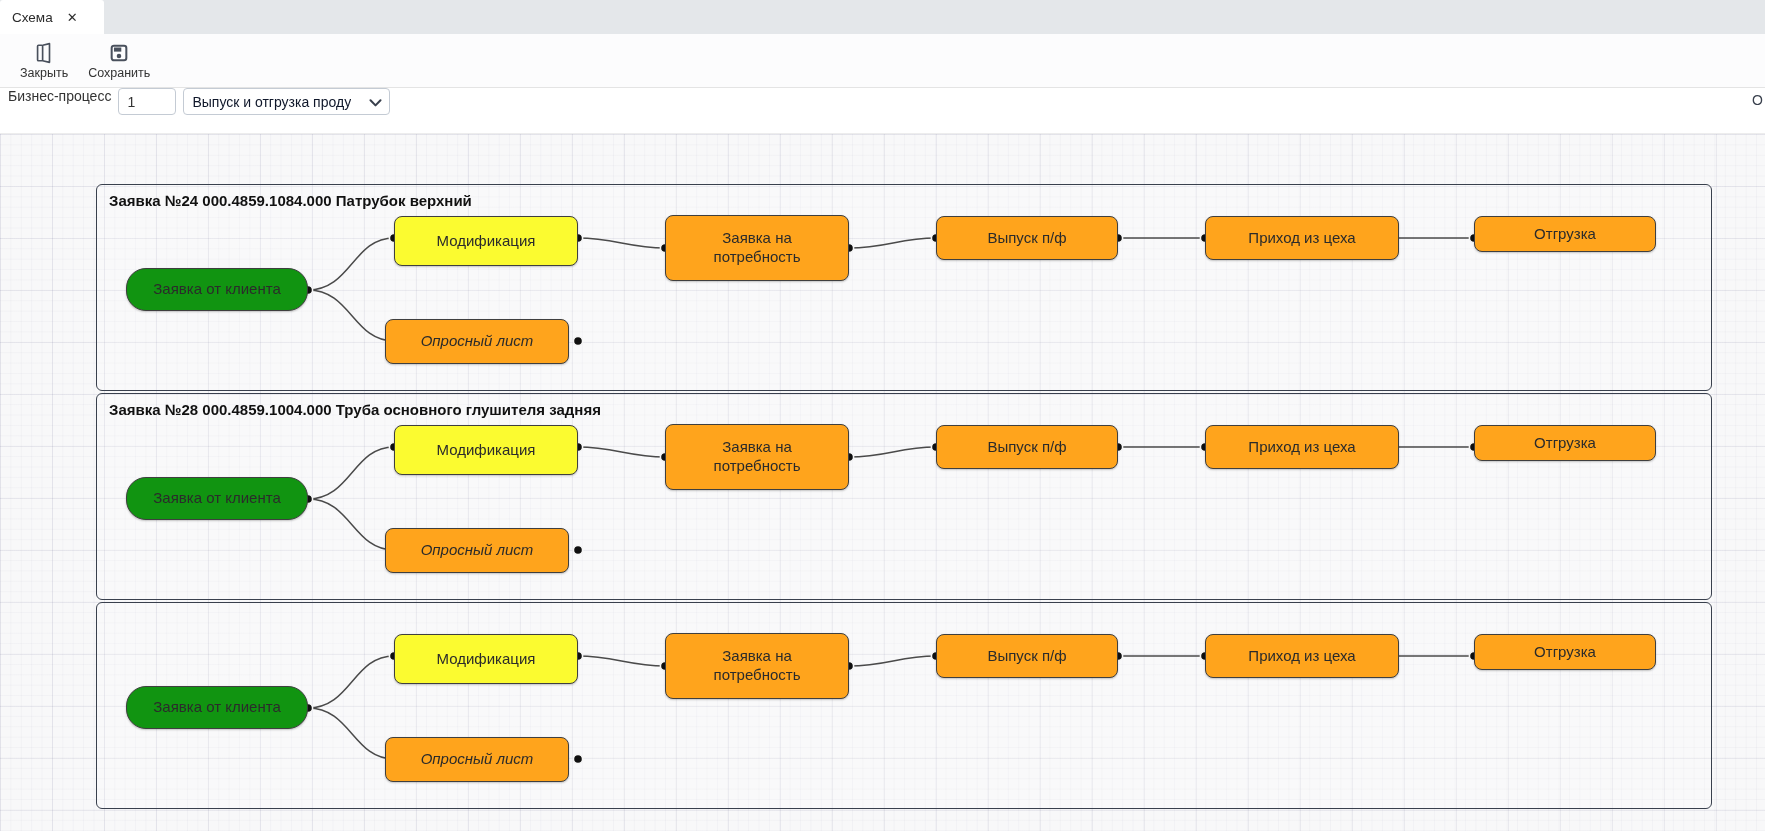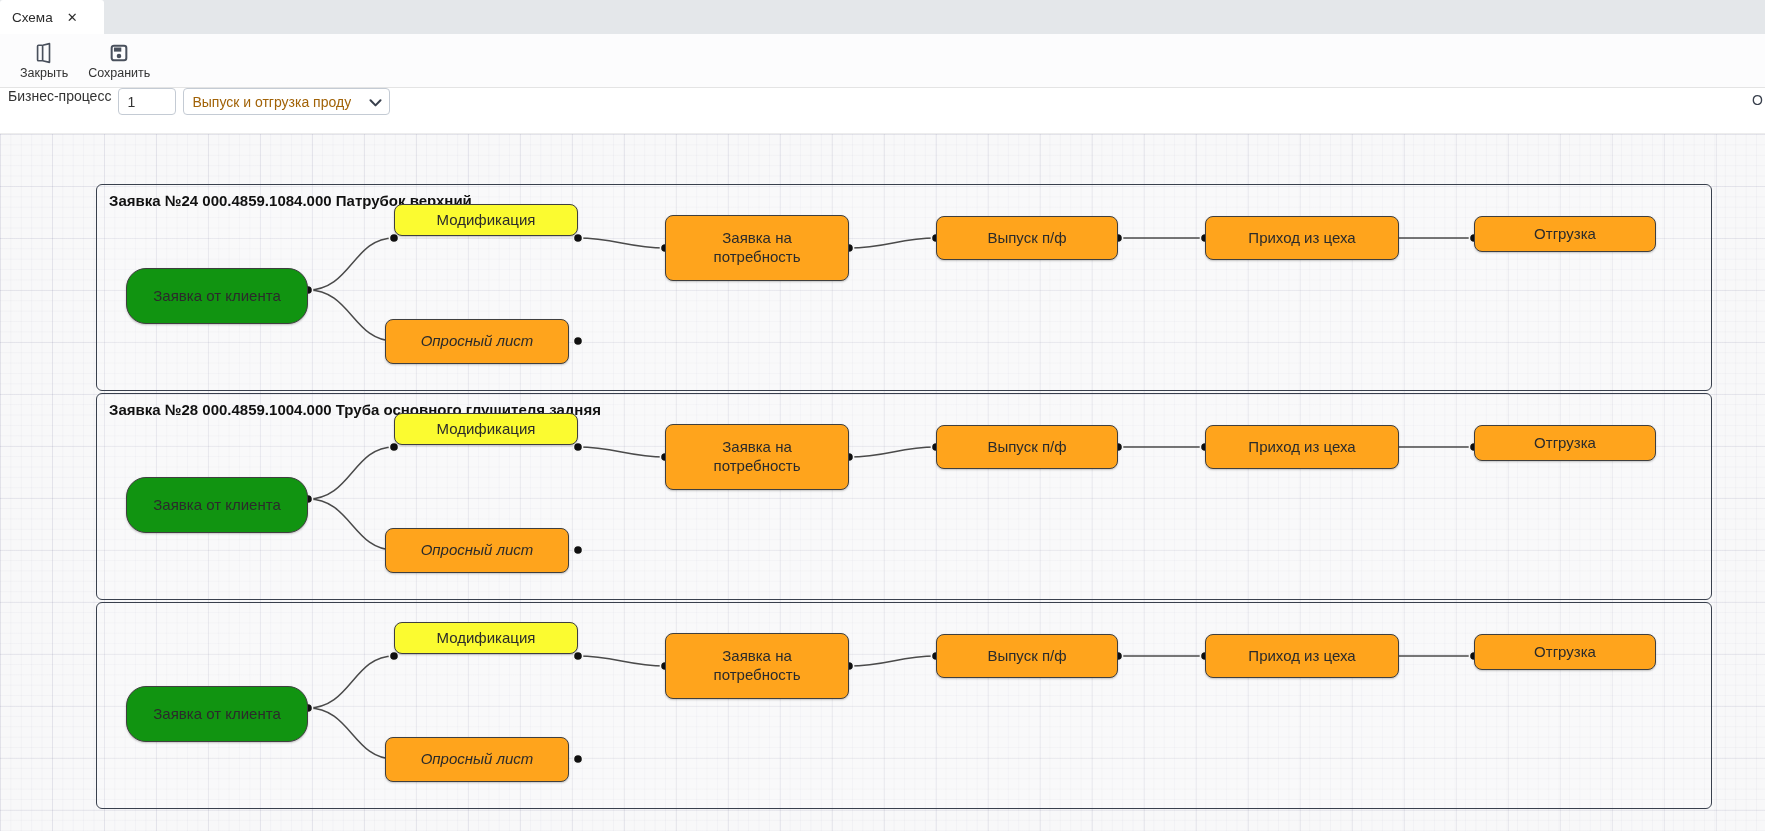--- a/index.html
+++ b/index.html
@@ -42,21 +42,21 @@
   .num-input {
     width:58px; height:27px; border:1px solid #c4cbd4; border-radius:4px;
     padding:0 8px; font-size:14px; color:#333; font-family:inherit; background:#fff;
   }
   .combo {
     width:207px; height:27px; border:1px solid #c4cbd4; border-radius:4px;
     background:#fff; display:flex; align-items:center; justify-content:space-between;
     padding:0 7px 0 8px; cursor:pointer;
   }
   .combo-value {
-    font-size:14px; color:#a16207; white-space:nowrap; overflow:hidden; max-width:172px;
+    font-size:14px; color:#0f172a; white-space:nowrap; overflow:hidden; max-width:172px;
   }
 
   
   .canvas {
     position:relative; width:1765px; height:697px;
     background-color:#f8f8f9;
     background-image:
       linear-gradient(rgba(100,100,140,.10) 1px, transparent 1px),
       linear-gradient(90deg, rgba(100,100,140,.10) 1px, transparent 1px),
       linear-gradient(rgba(100,100,140,.045) 1px, transparent 1px),
@@ -74,22 +74,22 @@
     color:#111; white-space:nowrap;
   }
   .edges { position:absolute; left:0; top:0; pointer-events:none; }
 
   .node {
     position:absolute; display:flex; align-items:center; justify-content:center;
     text-align:center; font-size:15px; color:#2b2b2b; line-height:1.25;
     border:1.5px solid var(--node-border,#3f3f3f); border-radius:8px;
     box-shadow:0 1px 2px rgba(0,0,0,.22); cursor:pointer;
   }
-  .n-client  { left:29px;   top:83px;  width:182px; height:56px; background:var(--start-node,#119411);border-radius:20px; }
-  .n-mod     { left:297px;  top:19px;  width:184px; height:32px; background:var(--modification-node,#fbfb30); }
+  .n-client  { left:29px;   top:83px;  width:182px; height:43px; background:var(--start-node,#119411);border-radius:20px; }
+  .n-mod     { left:297px;  top:31px;  width:184px; height:50px; background:var(--modification-node,#fbfb30); }
   .n-quest   { left:288px;  top:134px; width:184px; height:45px; background:var(--task-node,#ffa41c);font-style:italic; }
   .n-demand  { left:568px;  top:30px;  width:184px; height:66px; background:var(--task-node,#ffa41c); padding:0 24px; }
   .n-out     { left:839px;  top:31px;  width:182px; height:44px; background:var(--task-node,#ffa41c); }
   .n-rcpt    { left:1108px; top:31px;  width:194px; height:44px; background:var(--task-node,#ffa41c); }
   .n-ship    { left:1377px; top:31px;  width:182px; height:36px; background:var(--task-node,#ffa41c); }
 </style>
 </head>
 <body>
 
 <div class="app">

